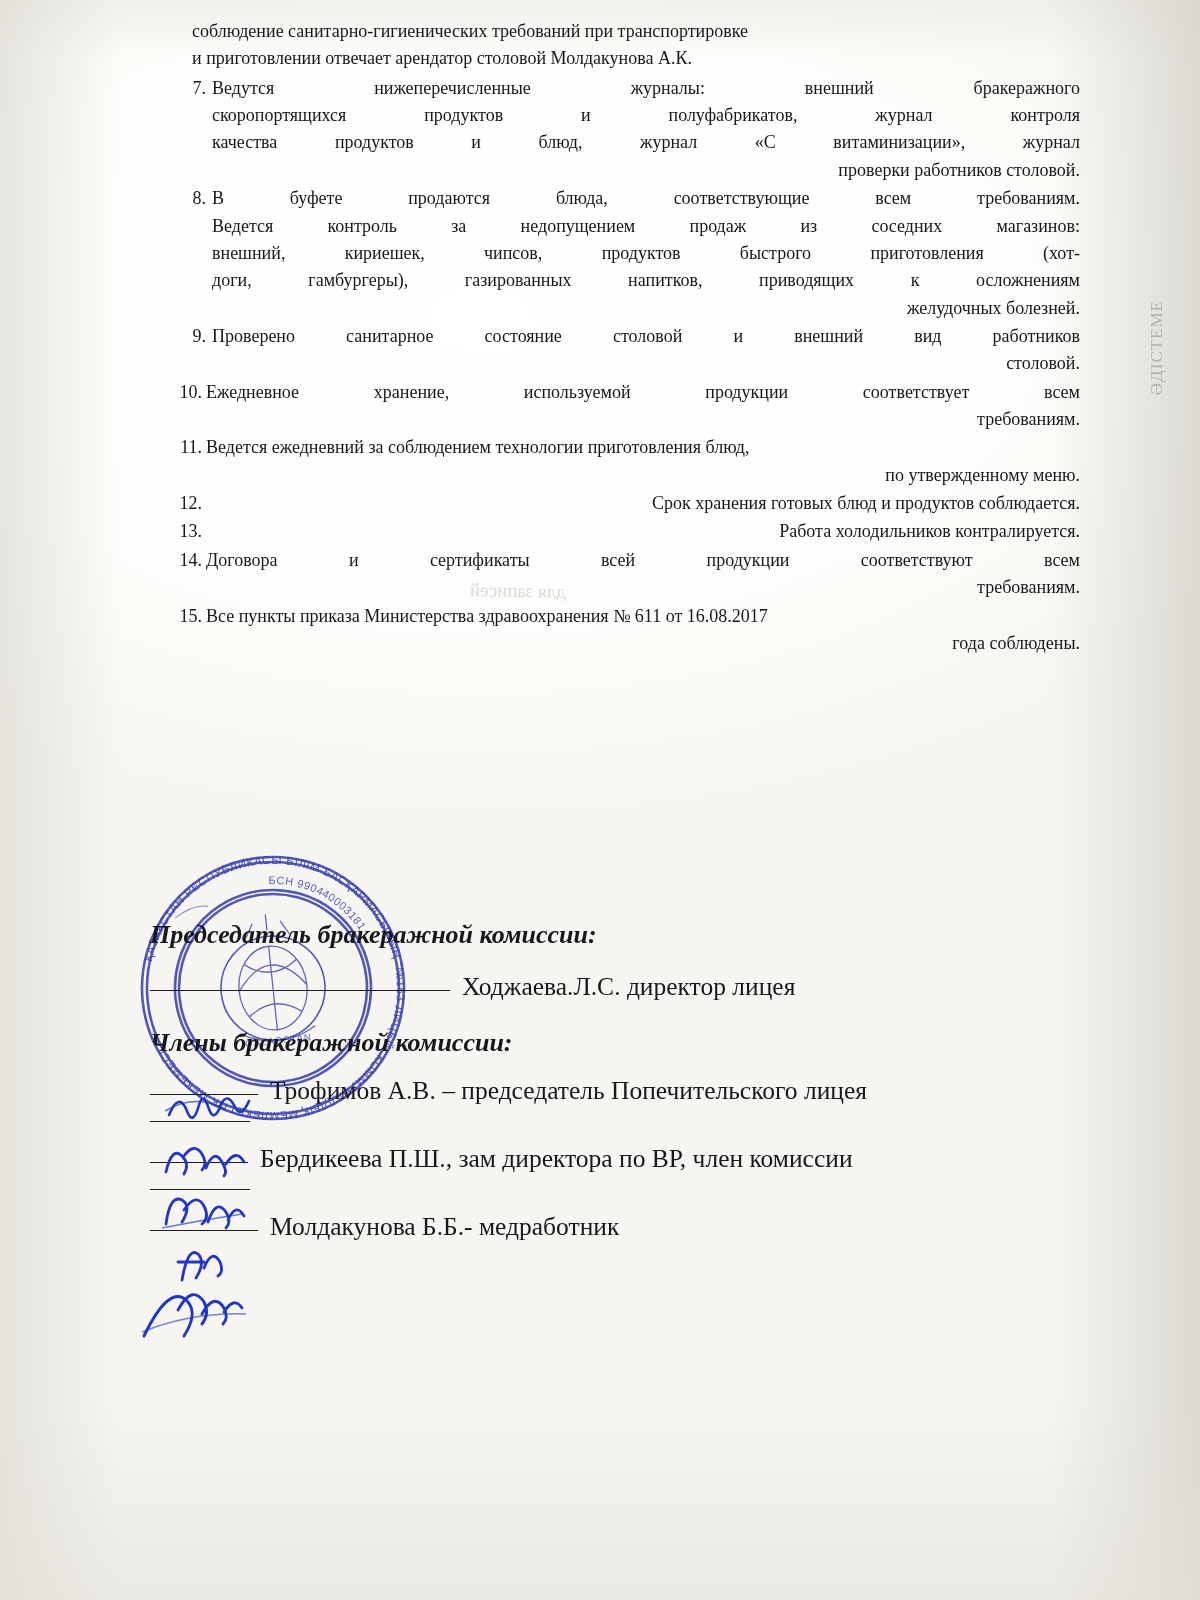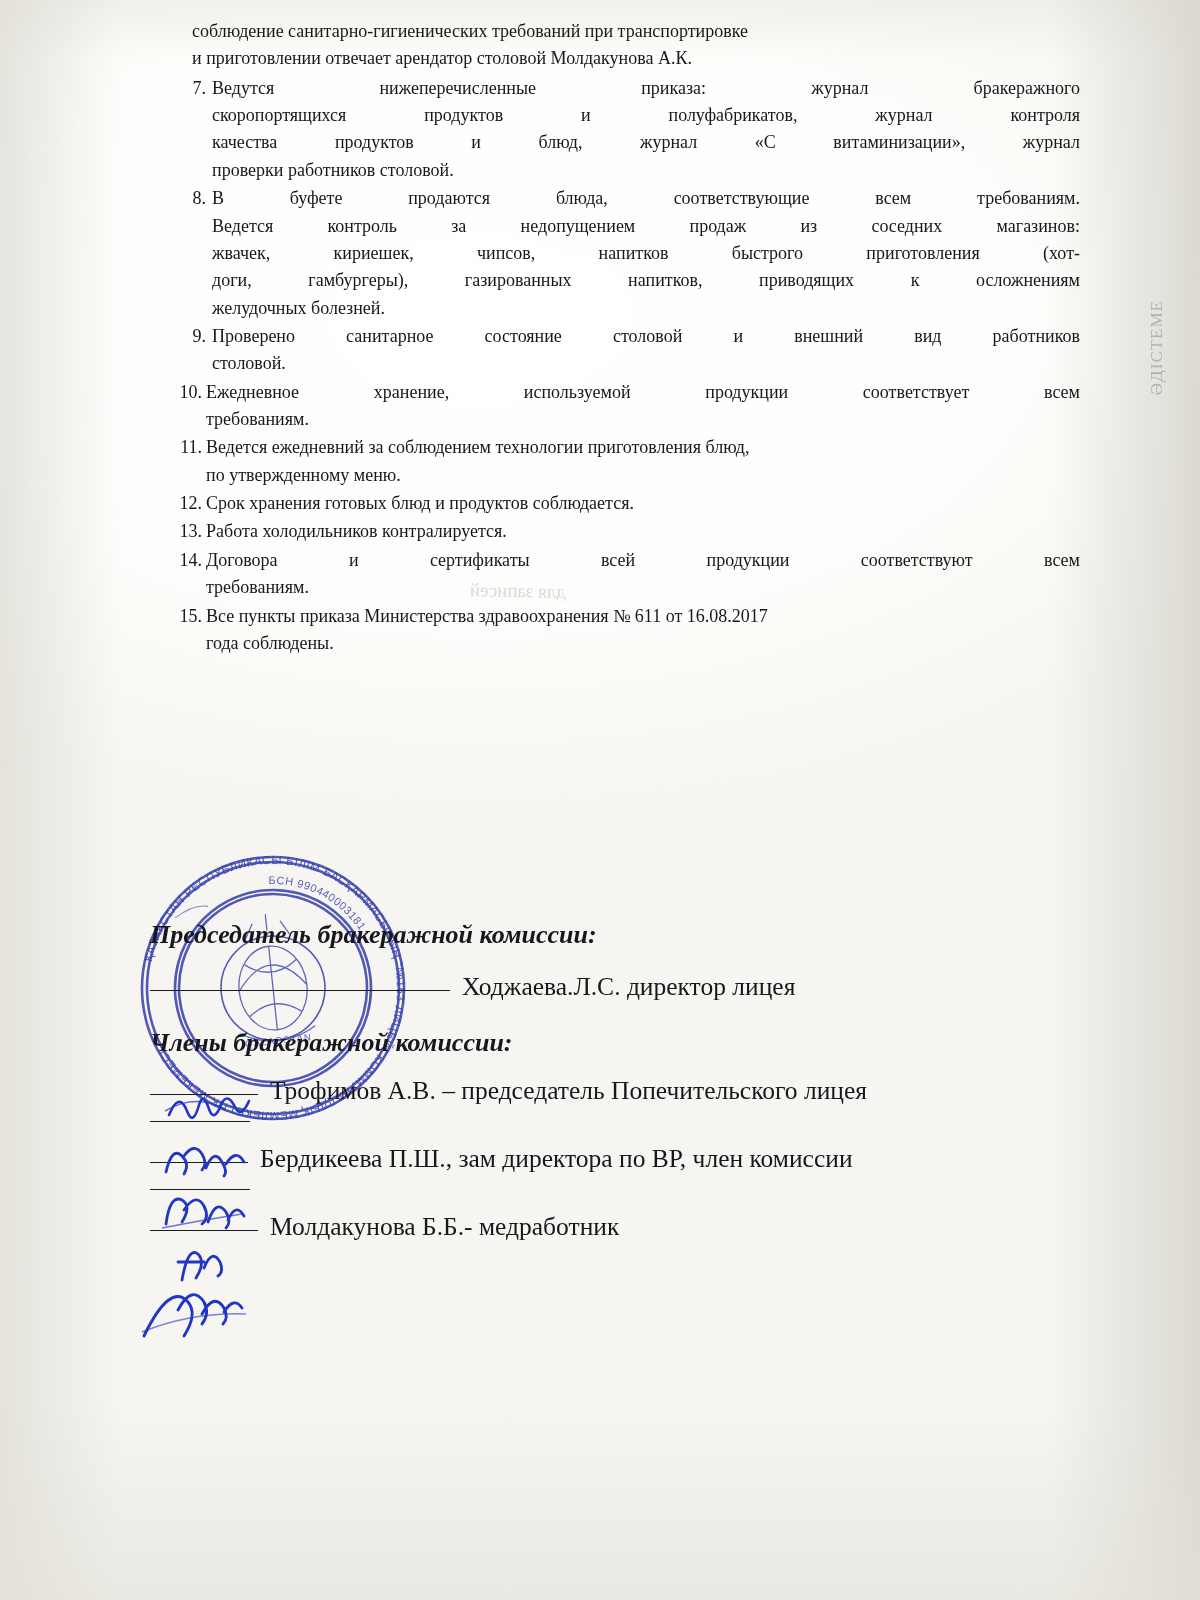--- a/index.html
+++ b/index.html
@@ -97,21 +97,21 @@
     font-variant-numeric: lining-nums;
   }
   ol.items > li.tight { padding-left: 56px; font-family: Liberation Serif, serif; }
   ol.items > li.tight .num { width: 52px; }
 
   .li-line { display: block; }
   .li-line.j {
     text-align: justify;
     text-align-last: justify;
   }
-  .li-line.last { text-align: left; }
+  .li-line.last { text-align: right; }
 
   
   .sig-block {
     position: absolute;
     left: 150px;
     top: 920px;
     width: 900px;
     font-size: 25.5px;
     color: #17171c;
   }
@@ -210,31 +210,31 @@
 
     <p class="lead-para">
       <span class="ln j">соблюдение санитарно-гигиенических требований при транспортировке</span>
       <span class="ln">и приготовлении отвечает арендатор столовой Молдакунова А.К.</span>
     </p>
 
     <ol class="items">
 
       <li>
         <span class="num">7.</span>
-        <span class="li-line j">Ведутся нижеперечисленные приказа: журнал бракеражного</span>
+        <span class="li-line j">Ведутся нижеперечисленные журналы: внешний бракеражного</span>
         <span class="li-line j">скоропортящихся продуктов и полуфабрикатов, журнал контроля</span>
         <span class="li-line j">качества продуктов и блюд, журнал «С витаминизации», журнал</span>
         <span class="li-line last">проверки работников столовой.</span>
       </li>
 
       <li>
         <span class="num">8.</span>
         <span class="li-line j">В буфете продаются блюда, соответствующие всем требованиям.</span>
         <span class="li-line j">Ведется контроль за недопущением продаж из соседних магазинов:</span>
-        <span class="li-line j">жвачек, кириешек, чипсов, напитков быстрого приготовления (хот-</span>
+        <span class="li-line j">внешний, кириешек, чипсов, продуктов быстрого приготовления (хот-</span>
         <span class="li-line j">доги, гамбургеры), газированных напитков, приводящих к осложнениям</span>
         <span class="li-line last">желудочных болезней.</span>
       </li>
 
       <li>
         <span class="num">9.</span>
         <span class="li-line j">Проверено санитарное состояние столовой и внешний вид работников</span>
         <span class="li-line last">столовой.</span>
       </li>
 

